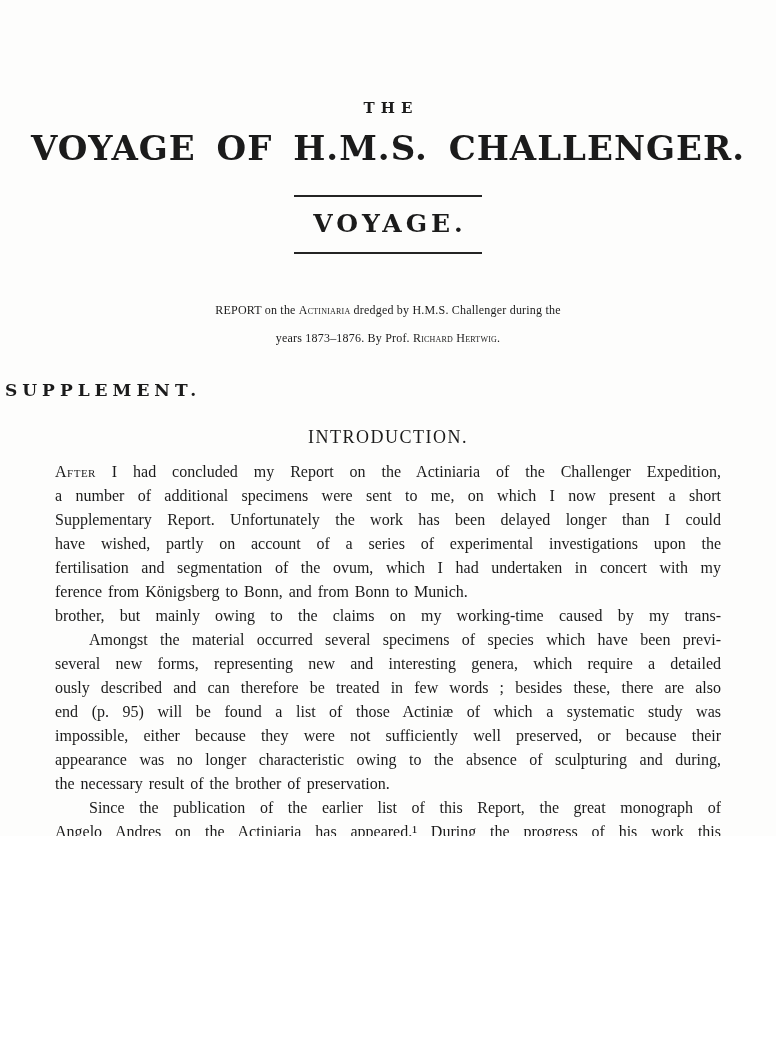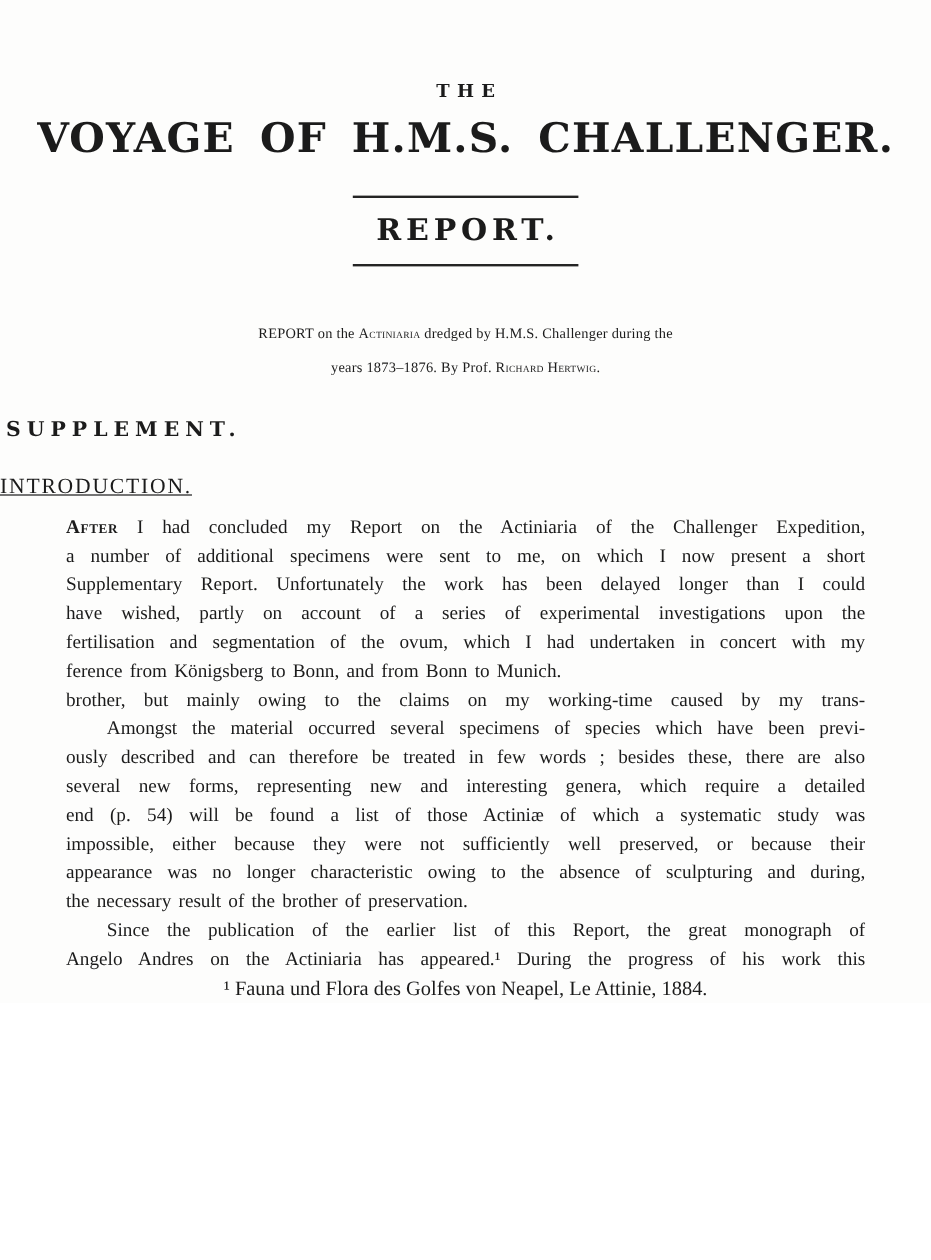--- a/index.html
+++ b/index.html
@@ -5,21 +5,21 @@
   html, body { margin: 0; padding: 0; }
   body {
     width: 776px; height: 1050px;
     background: #ffffff;
     font-family: "Liberation Serif", serif;
   }
   .page {
     position: relative;
     box-sizing: border-box;
     width: 776px; height: 836px;
-    padding-top: 68px;
+    padding-top: 100px;
     background: #fdfdfc;
     color: #1b1b1b;
     overflow: hidden;
   }
   .the {
     text-align: center;
     font-family: "DejaVu Serif", serif;
     font-size: 15px; line-height: 16px;
     font-weight: 700;
     letter-spacing: 6px;
@@ -59,57 +59,56 @@
   .supplement {
     margin-top: 29px;
     font-family: "DejaVu Serif", serif;
     font-size: 17px; line-height: 18px;
     font-weight: 700;
     letter-spacing: 5px;
     text-indent: 5px;
   }
   .introduction {
     margin-top: 29px;
-    text-align: left;
+    text-align: center;
     font-size: 18px; line-height: 19px;
     letter-spacing: 1.5px;
-    text-decoration: underline;
   }
   .bodytext {
     margin: 13px 55px 0 55px;
     font-size: 16px; line-height: 24px;
     word-spacing: 2px;
   }
   .tline {
     text-align: justify;
     text-align-last: justify;
     white-space: nowrap;
     overflow: hidden;
   }
   .tline.rag { text-align-last: left; }
   .tline.indent { text-indent: 34px; }
-  .lead { letter-spacing: 0.5px; font-weight: bold; }
+  .lead { letter-spacing: 0.5px; }
   .footnote {
     margin-top: 3px;
     text-align: center;
     font-size: 17px; line-height: 17px;
   }
 </style>
 </head>
 <body>
 
 <div class="page">
 
   <div class="the">THE</div>
 
   <h1 class="title">VOYAGE OF H.M.S. CHALLENGER.</h1>
 
   <div class="rule"></div>
 
-  <h2 class="zoology">REPORT.</h2>
+  <h2 class="zoology">VOYAGE.</h2>
 
   <div class="rule rule2"></div>
 
   <div class="report">
     <div class="rline"><span>REPORT on the </span><span class="sc">Actiniaria</span><span> dredged by H.M.S. Challenger during the</span></div>
     <div class="rline"><span>years 1873–1876.  By Prof. </span><span class="sc">Richard Hertwig</span><span>.</span></div>
   </div>
 
   <div class="supplement">SUPPLEMENT.</div>
 
@@ -123,23 +122,23 @@
           <div class="tline">Supplementary Report.  Unfortunately the work has been delayed longer than I could</div>
           <div class="tline">have wished, partly on account of a series of experimental investigations upon the</div>
           <div class="tline">fertilisation and segmentation of the ovum, which I had undertaken in concert with my</div>
           <div class="tline rag">ference from Königsberg to Bonn, and from Bonn to Munich.</div>
           <div class="tline">brother, but mainly owing to the claims on my working-time caused by my trans-</div>
         </div>
     </div>
     <div class="para">
       <div class="lines">
           <div class="tline indent">Amongst the material occurred several specimens of species which have been previ-</div>
+          <div class="tline">several new forms, representing new and interesting genera, which require a detailed</div>
           <div class="tline">ously described and can therefore be treated in few words ; besides these, there are also</div>
-          <div class="tline">several new forms, representing new and interesting genera, which require a detailed</div>
-          <div class="tline">end (p. 54) will be found a list of those Actiniæ of which a systematic study was</div>
+          <div class="tline">end (p. 95) will be found a list of those Actiniæ of which a systematic study was</div>
           <div class="tline">impossible, either because they were not sufficiently well preserved, or because their</div>
           <div class="tline">appearance was no longer characteristic owing to the absence of sculpturing and during,</div>
           <div class="tline rag">the necessary result of the brother of preservation.</div>
         </div>
     </div>
     <div class="para">
       <div class="lines">
           <div class="tline indent">Since the publication of the earlier list of this Report, the great monograph of</div>
           <div class="tline">Angelo Andres on the Actiniaria has appeared.¹  During the progress of his work this</div>
         </div>

